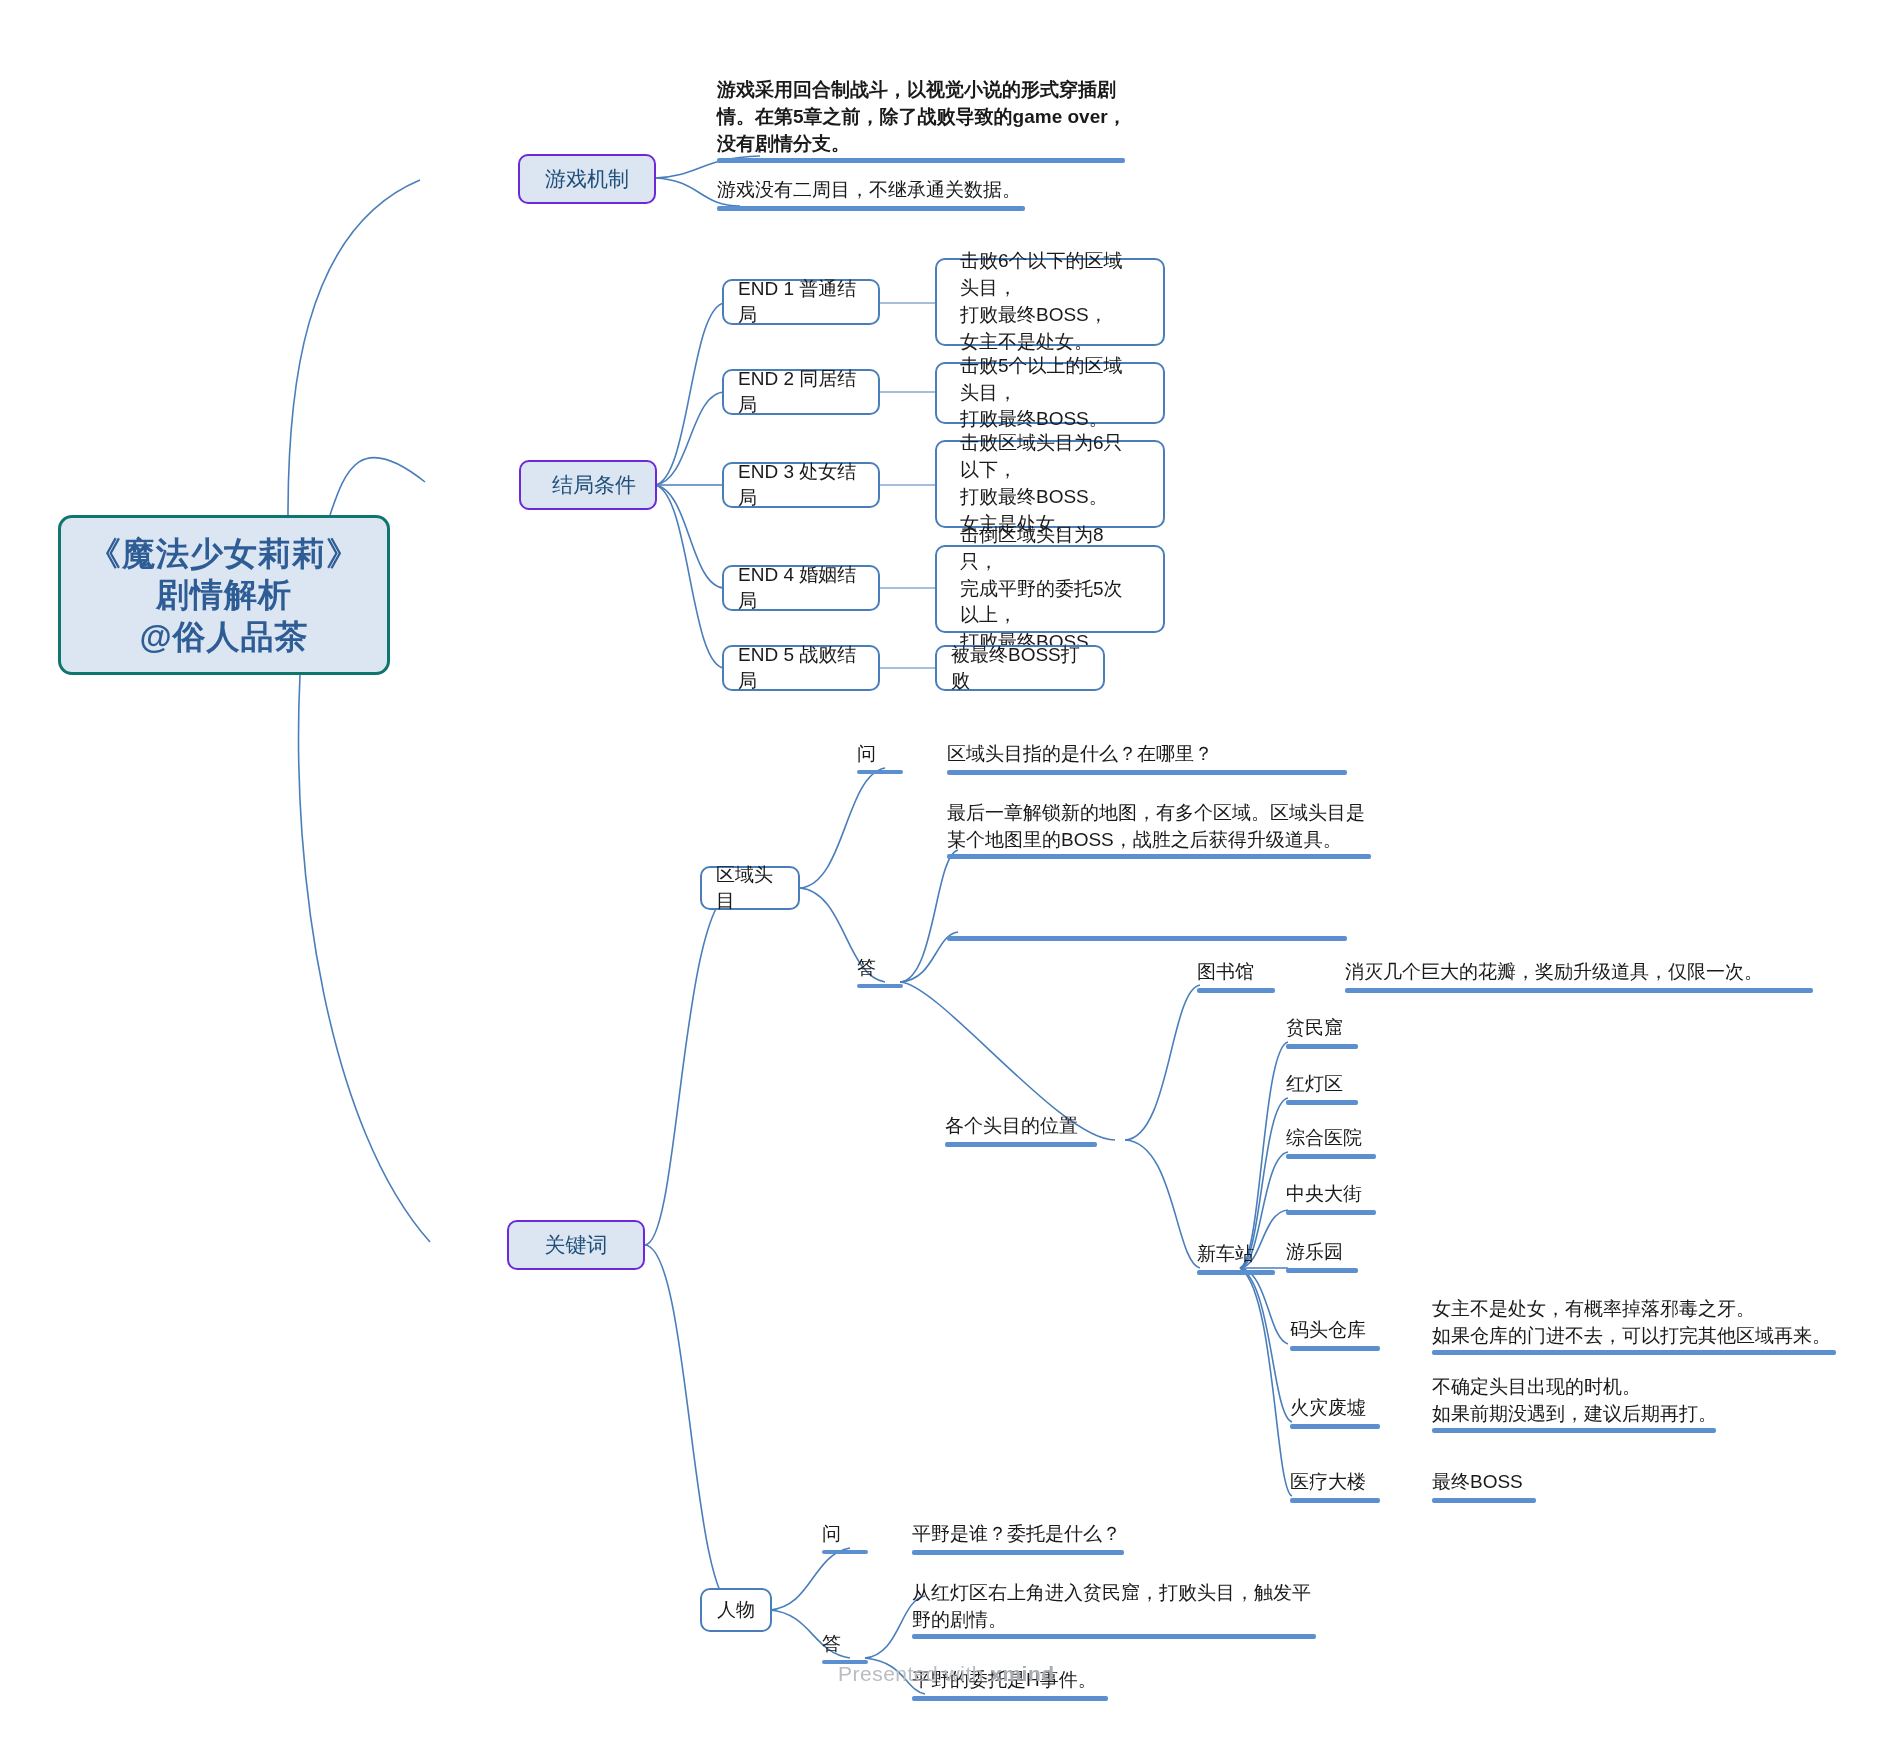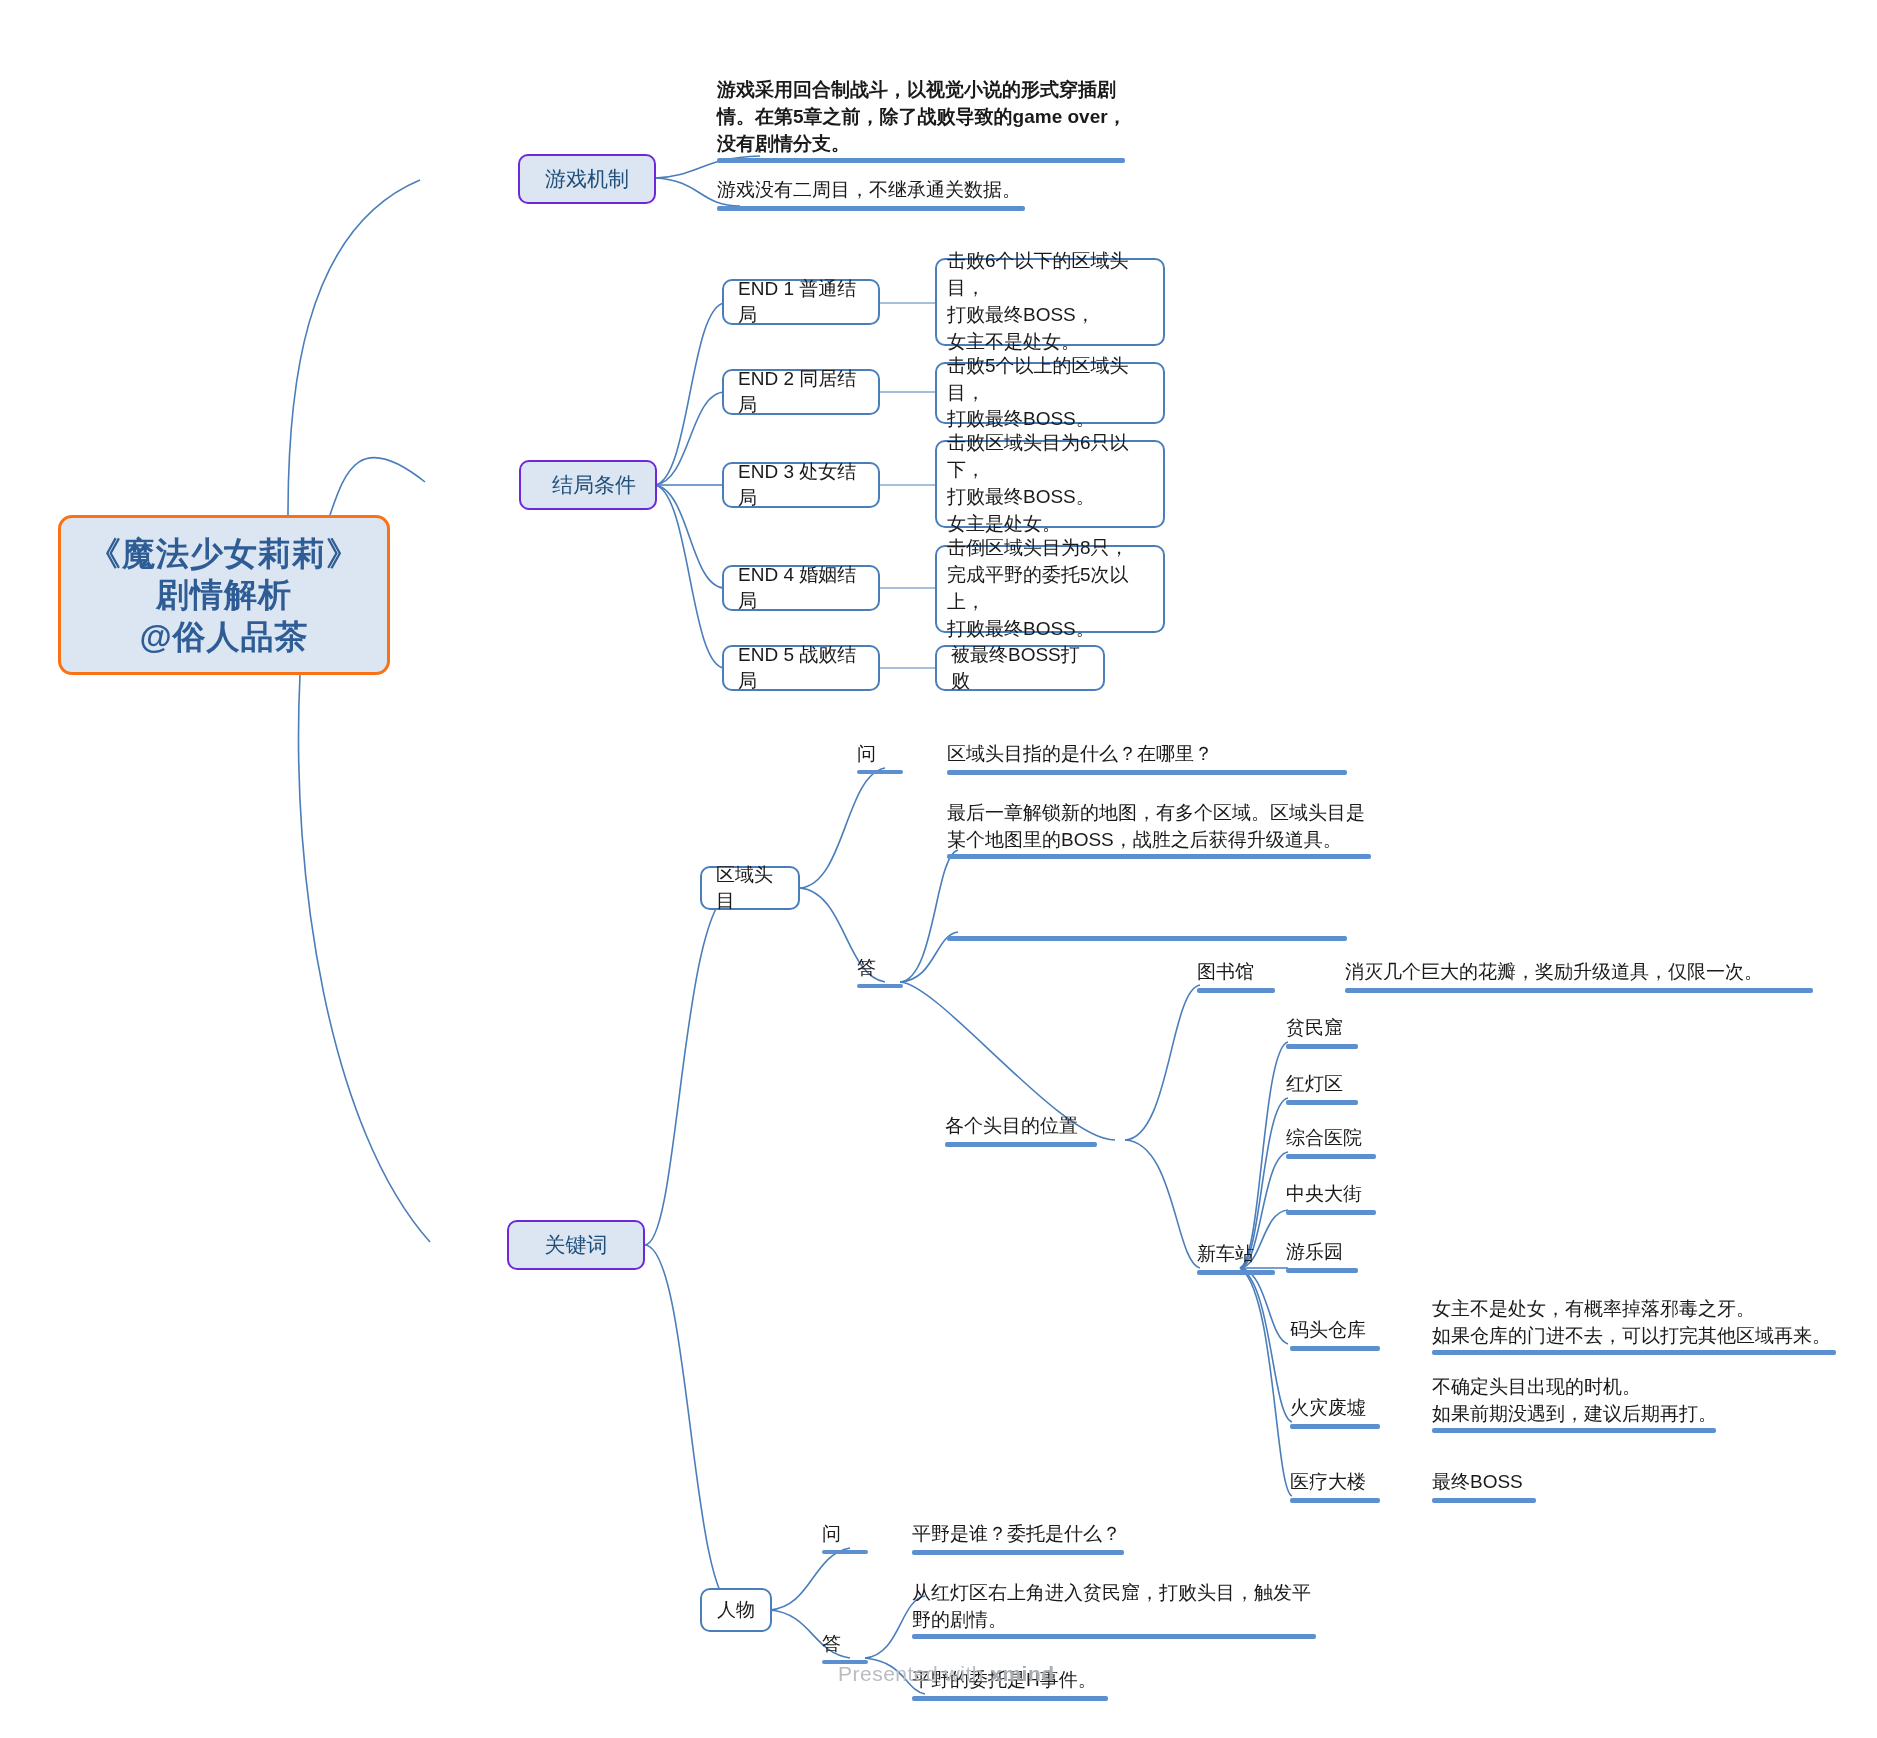--- a/index.html
+++ b/index.html
@@ -28,21 +28,21 @@
 
   
   .node {
     position: absolute;
     box-sizing: border-box;
   }
 
   
   .root-node {
     background: #dce6f2;
-    border: 3px solid #f97316;
+    border: 3px solid #0f766e;
     border-radius: 14px;
     color: #2e5d96;
     font-weight: bold;
     font-size: 33px;
     line-height: 1.25;
     text-align: center;
     display: flex;
     align-items: center;
     justify-content: center;
     letter-spacing: 1px;
@@ -65,21 +65,21 @@
   
   .box-node {
     background: #ffffff;
     border: 2.5px solid #4a7ebb;
     border-radius: 10px;
     color: #1a1a1a;
     font-size: 19px;
     display: flex;
     align-items: center;
     justify-content: flex-end;
-    padding: 6px 10px;
+    padding: 6px 23px;
     line-height: 1.35;
   }
   .box-node.center-txt { justify-content: center; padding: 6px 14px; }
 
   
   .text-node {
     color: #1a1a1a;
     font-size: 19px;
     line-height: 1.42;
     white-space: pre-line;

